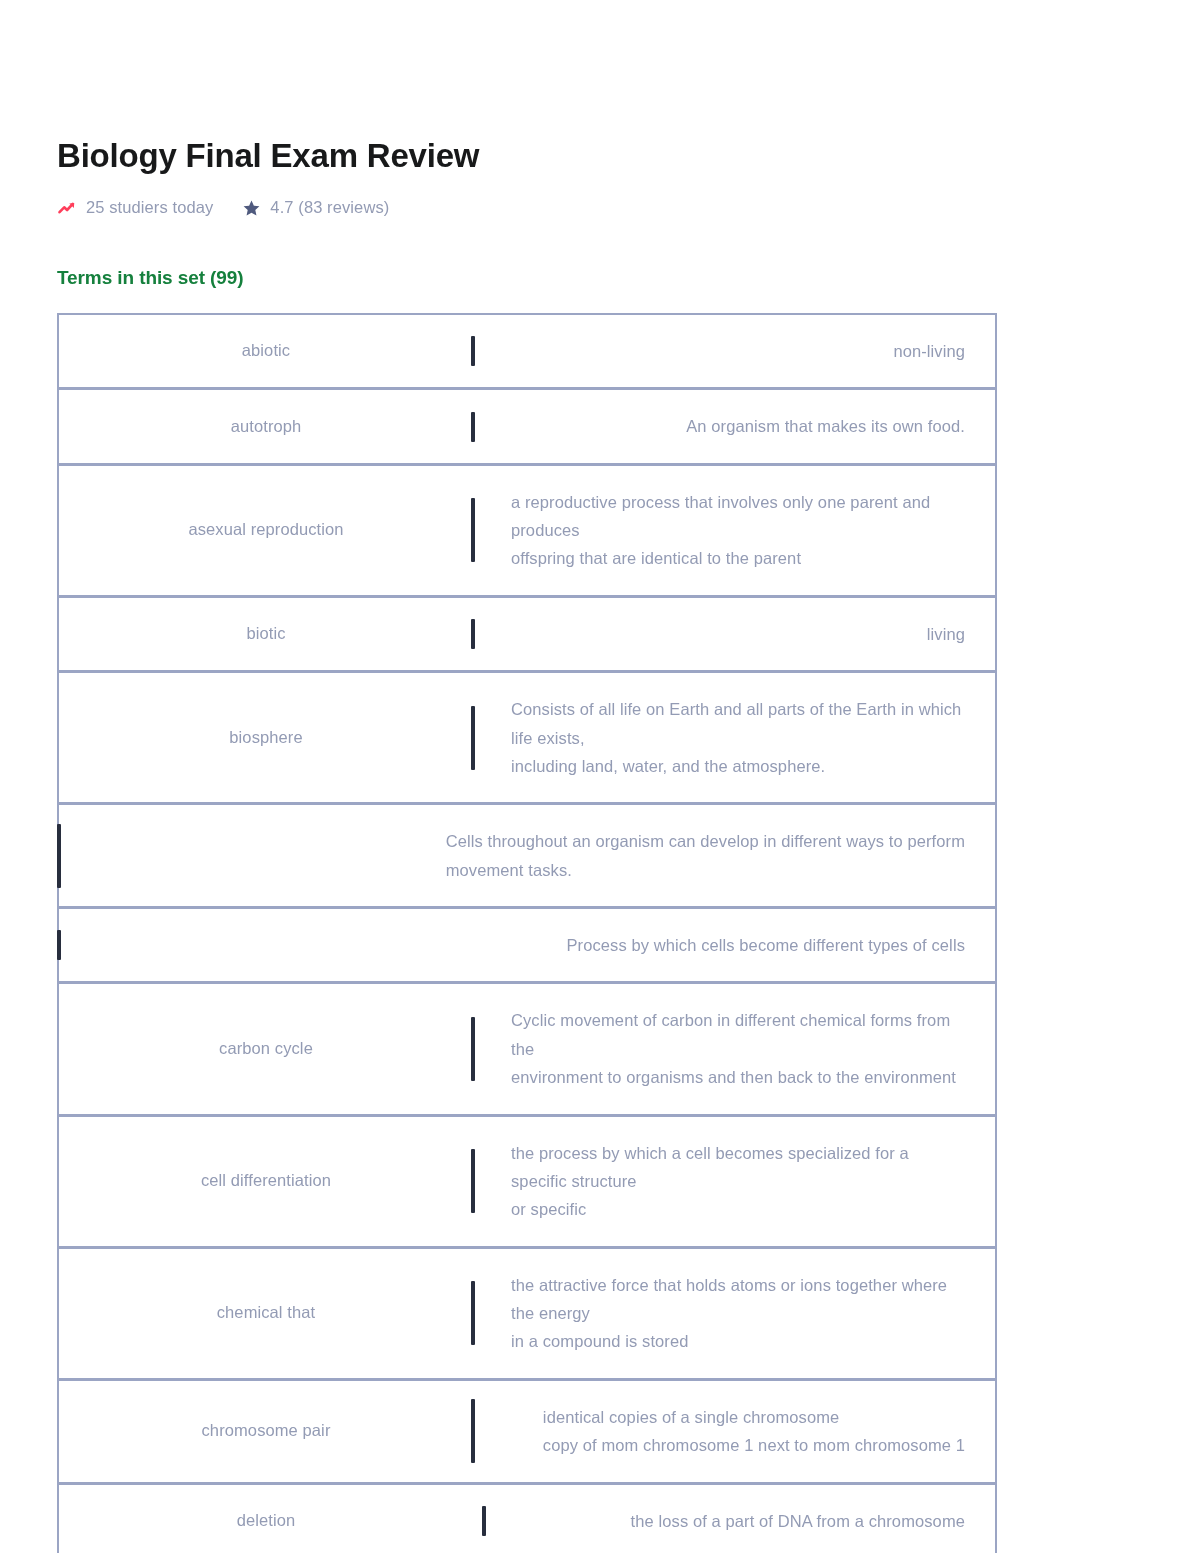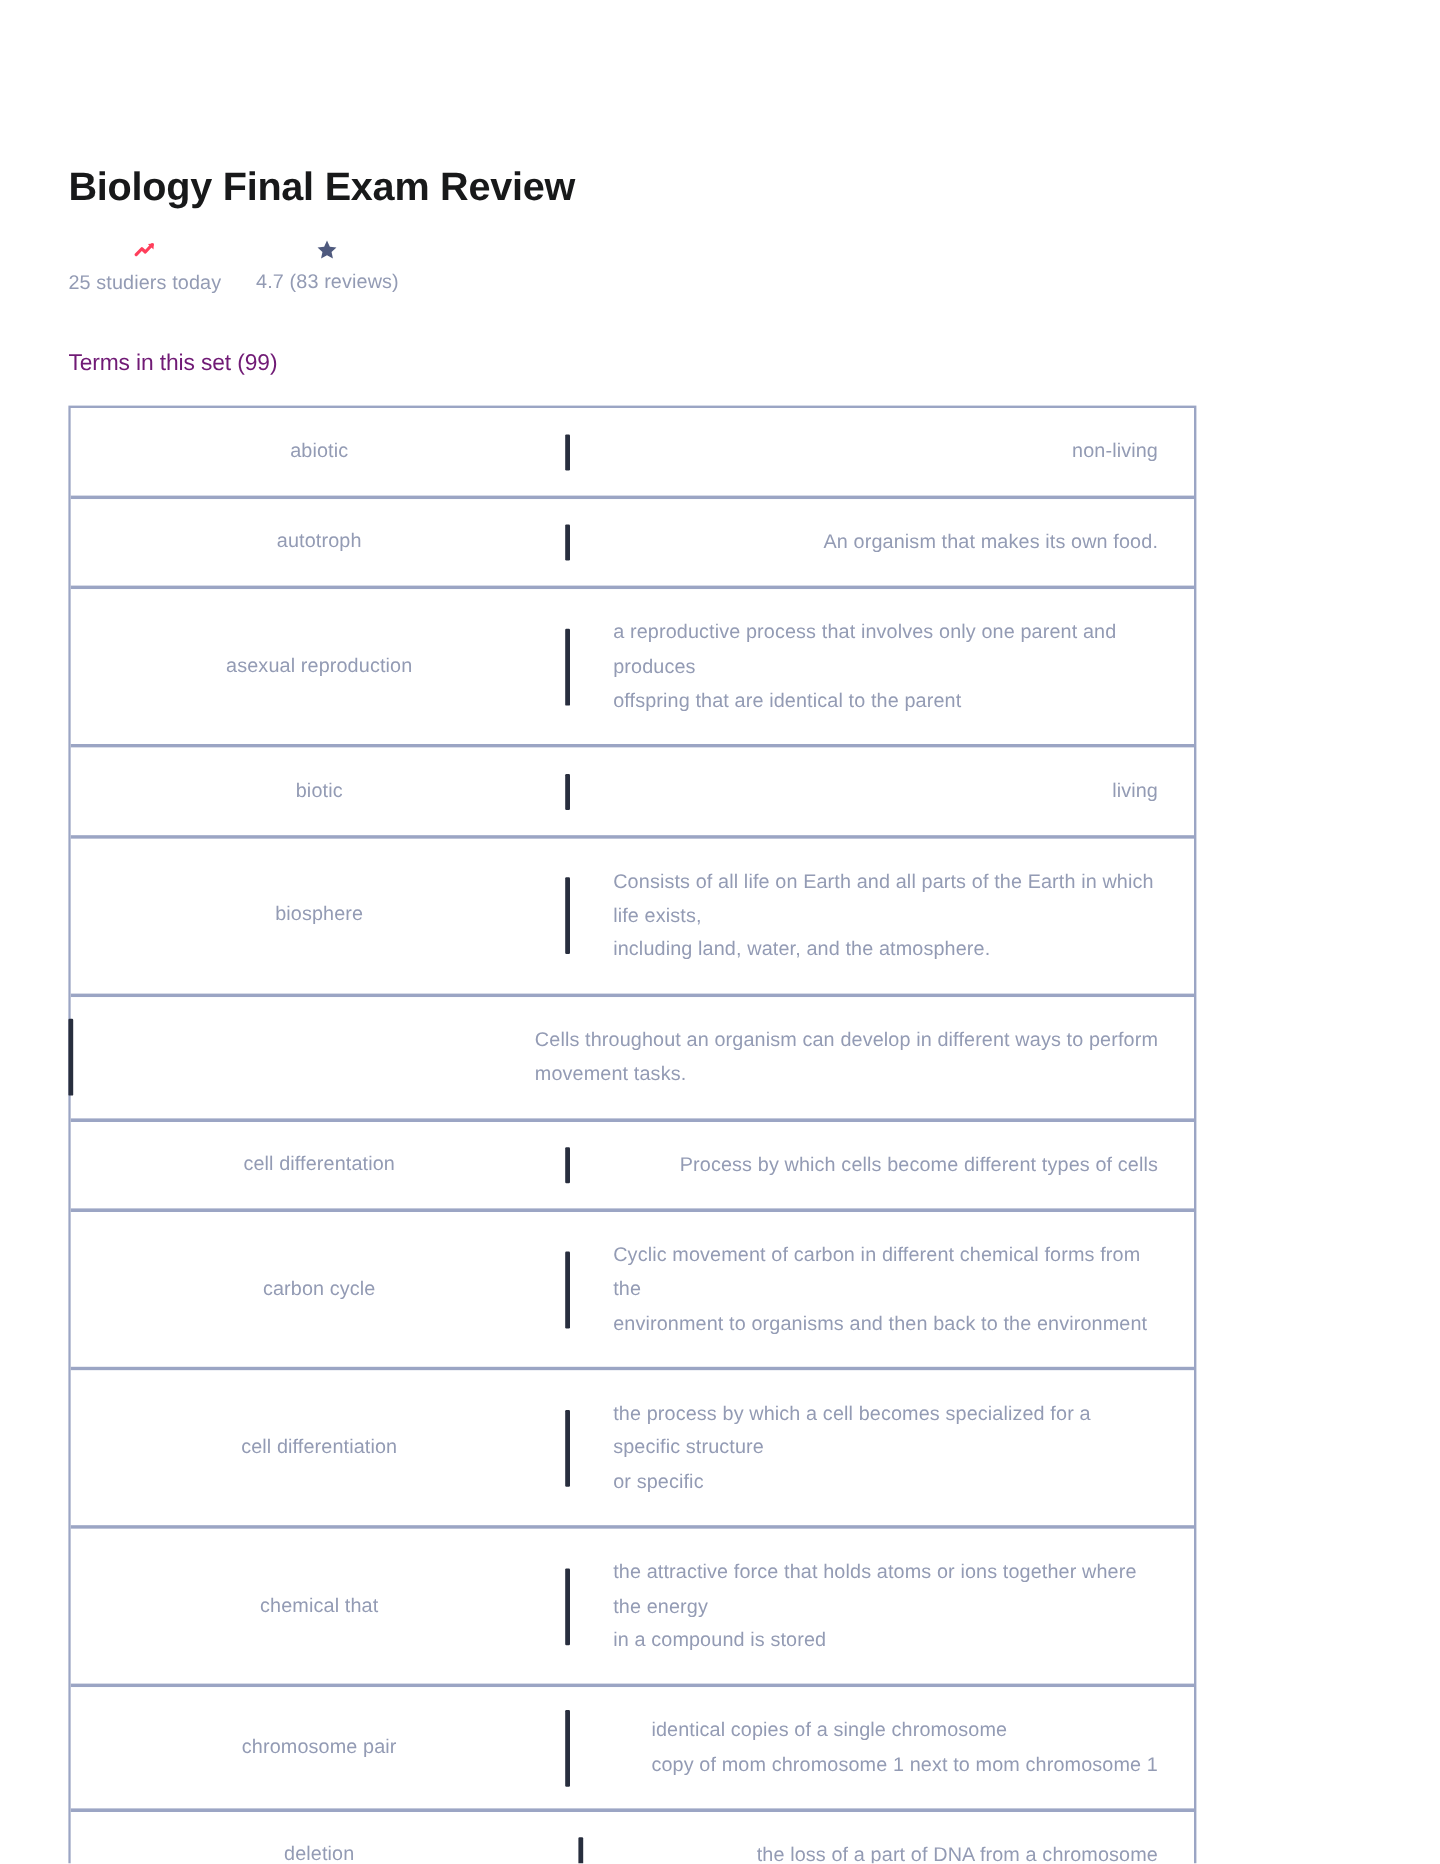--- a/index.html
+++ b/index.html
@@ -36,43 +36,41 @@
 
   .stats-row {
     display: flex;
     align-items: center;
     margin-top: 24px;
     gap: 10px;
   }
 
   .stat {
     display: flex;
-    align-items: center;
     gap: 9px;
-    flex-direction: column;
   }
 
   .stat + .stat { margin-left: 19px; }
 
   .stat-text {
     font-size: 16.5px;
     color: #939bb4;
     letter-spacing: 0.1px;
     line-height: 1;
   }
 
   .icon-trend { display: block; width: 20px; height: 20px; }
   .icon-star  { display: block; width: 19px; height: 19px; }
 
   
   .terms-heading {
     margin: 48px 0 0 57px;
     font-size: 19px;
-    font-weight: 400;
-    color: #701a75;
+    font-weight: 700;
+    color: #15803d;
     letter-spacing: -0.1px;
   }
 
   
   .terms-table {
     margin: 24px 0 0 57px;
     width: 940px;
     border: 2px solid #9ba5c4;
     background: #ffffff;
   }
@@ -260,23 +258,20 @@
           <div class="divider-bar"></div>
         </div>
         <div class="def-cell">
           <div class="def-text">
             <span class="line">Cells throughout an organism can develop in different ways to perform</span>
             <span class="line">movement tasks.</span>
           </div>
         </div>
       </div>
       <div class="term-row rows-1">
-        <div class="term-cell">
-          <span class="term-text">cell differentation</span>
-        </div>
         <div class="divider-cell">
           <div class="divider-bar"></div>
         </div>
         <div class="def-cell">
           <div class="def-text">
             <span class="line">Process by which cells become different types of cells</span>
           </div>
         </div>
       </div>
       <div class="term-row rows-2">

